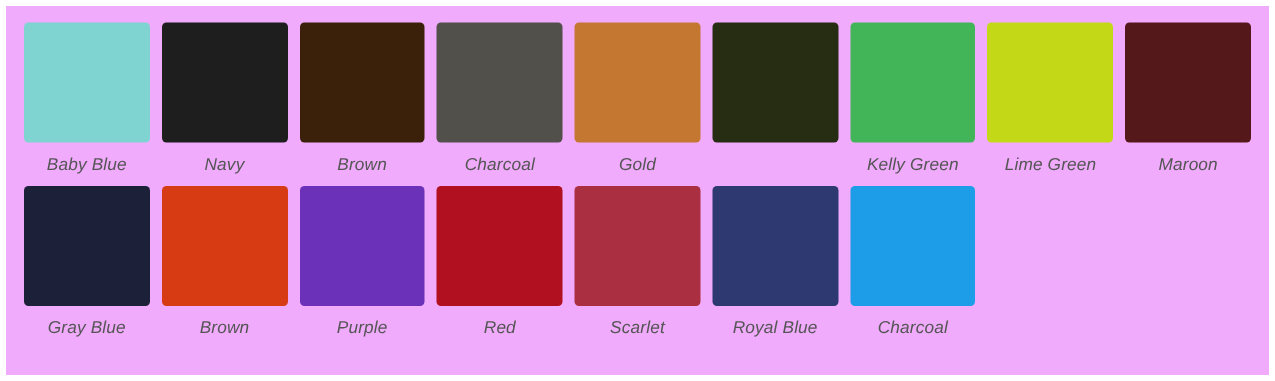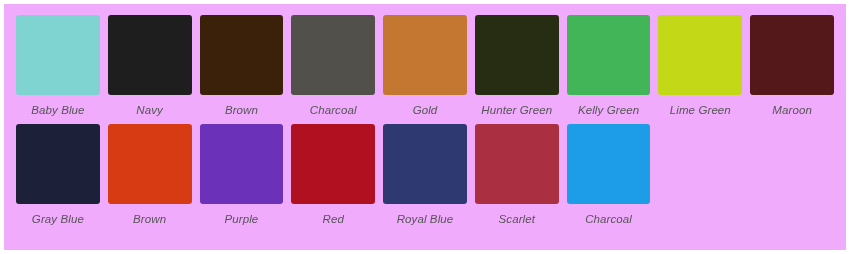--- a/index.html
+++ b/index.html
@@ -85,21 +85,20 @@
       <div class="swatch-cell">
         <div class="swatch-chip" style="background: rgb(81, 80, 74);"></div>
         <div class="swatch-label">Charcoal</div>
       </div>
       <div class="swatch-cell">
         <div class="swatch-chip" style="background: rgb(195, 119, 48);"></div>
         <div class="swatch-label">Gold</div>
       </div>
       <div class="swatch-cell">
         <div class="swatch-chip" style="background: rgb(39, 45, 19);"></div>
-        <div class="swatch-label">Hunter Green</div>
       </div>
       <div class="swatch-cell">
         <div class="swatch-chip" style="background: rgb(66, 181, 88);"></div>
         <div class="swatch-label">Kelly Green</div>
       </div>
       <div class="swatch-cell">
         <div class="swatch-chip" style="background: rgb(195, 217, 23);"></div>
         <div class="swatch-label">Lime Green</div>
       </div>
       <div class="swatch-cell">
@@ -116,25 +115,25 @@
       </div>
       <div class="swatch-cell">
         <div class="swatch-chip" style="background: rgb(107, 49, 184);"></div>
         <div class="swatch-label">Purple</div>
       </div>
       <div class="swatch-cell">
         <div class="swatch-chip" style="background: rgb(176, 16, 32);"></div>
         <div class="swatch-label">Red</div>
       </div>
       <div class="swatch-cell">
+        <div class="swatch-chip" style="background: rgb(170, 47, 65);"></div>
+        <div class="swatch-label">Scarlet</div>
+      </div>
+      <div class="swatch-cell">
         <div class="swatch-chip" style="background: rgb(45, 57, 112);"></div>
         <div class="swatch-label">Royal Blue</div>
-      </div>
-      <div class="swatch-cell">
-        <div class="swatch-chip" style="background: rgb(170, 47, 65);"></div>
-        <div class="swatch-label">Scarlet</div>
       </div>
       <div class="swatch-cell">
         <div class="swatch-chip" style="background: rgb(29, 157, 232);"></div>
         <div class="swatch-label">Charcoal</div>
       </div>
     </div>
 </div>
 
 </body></html>

